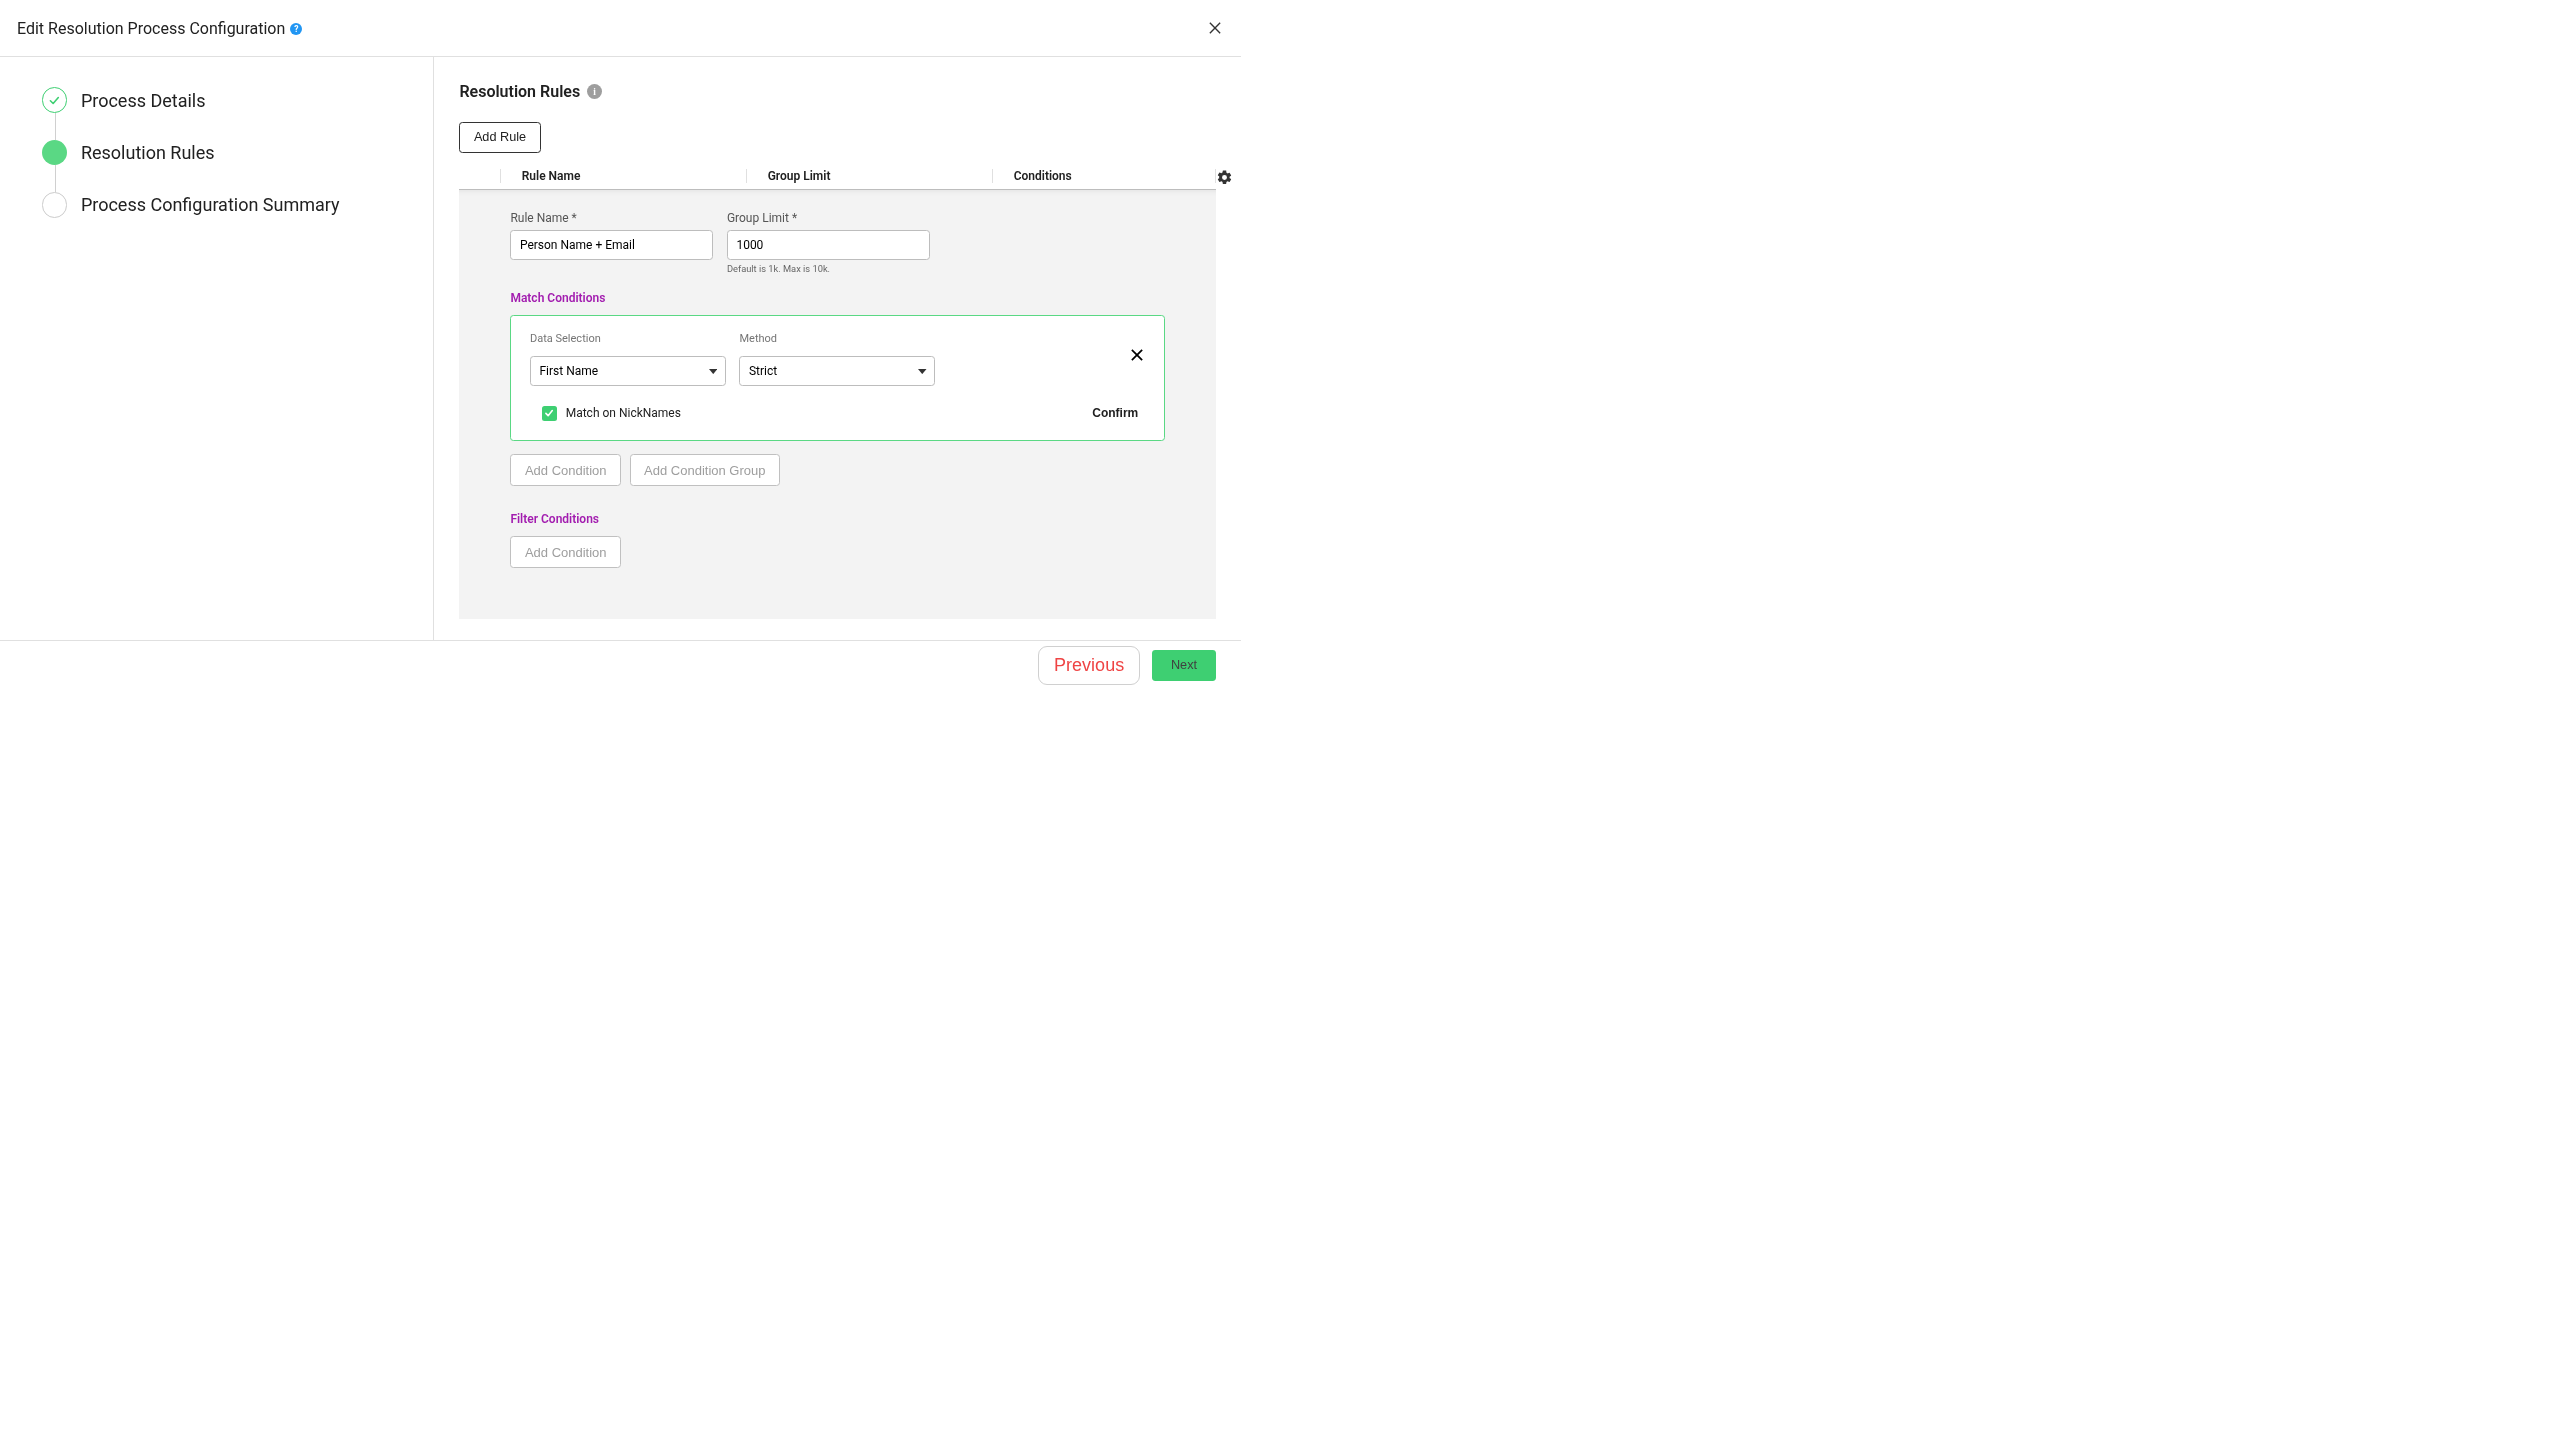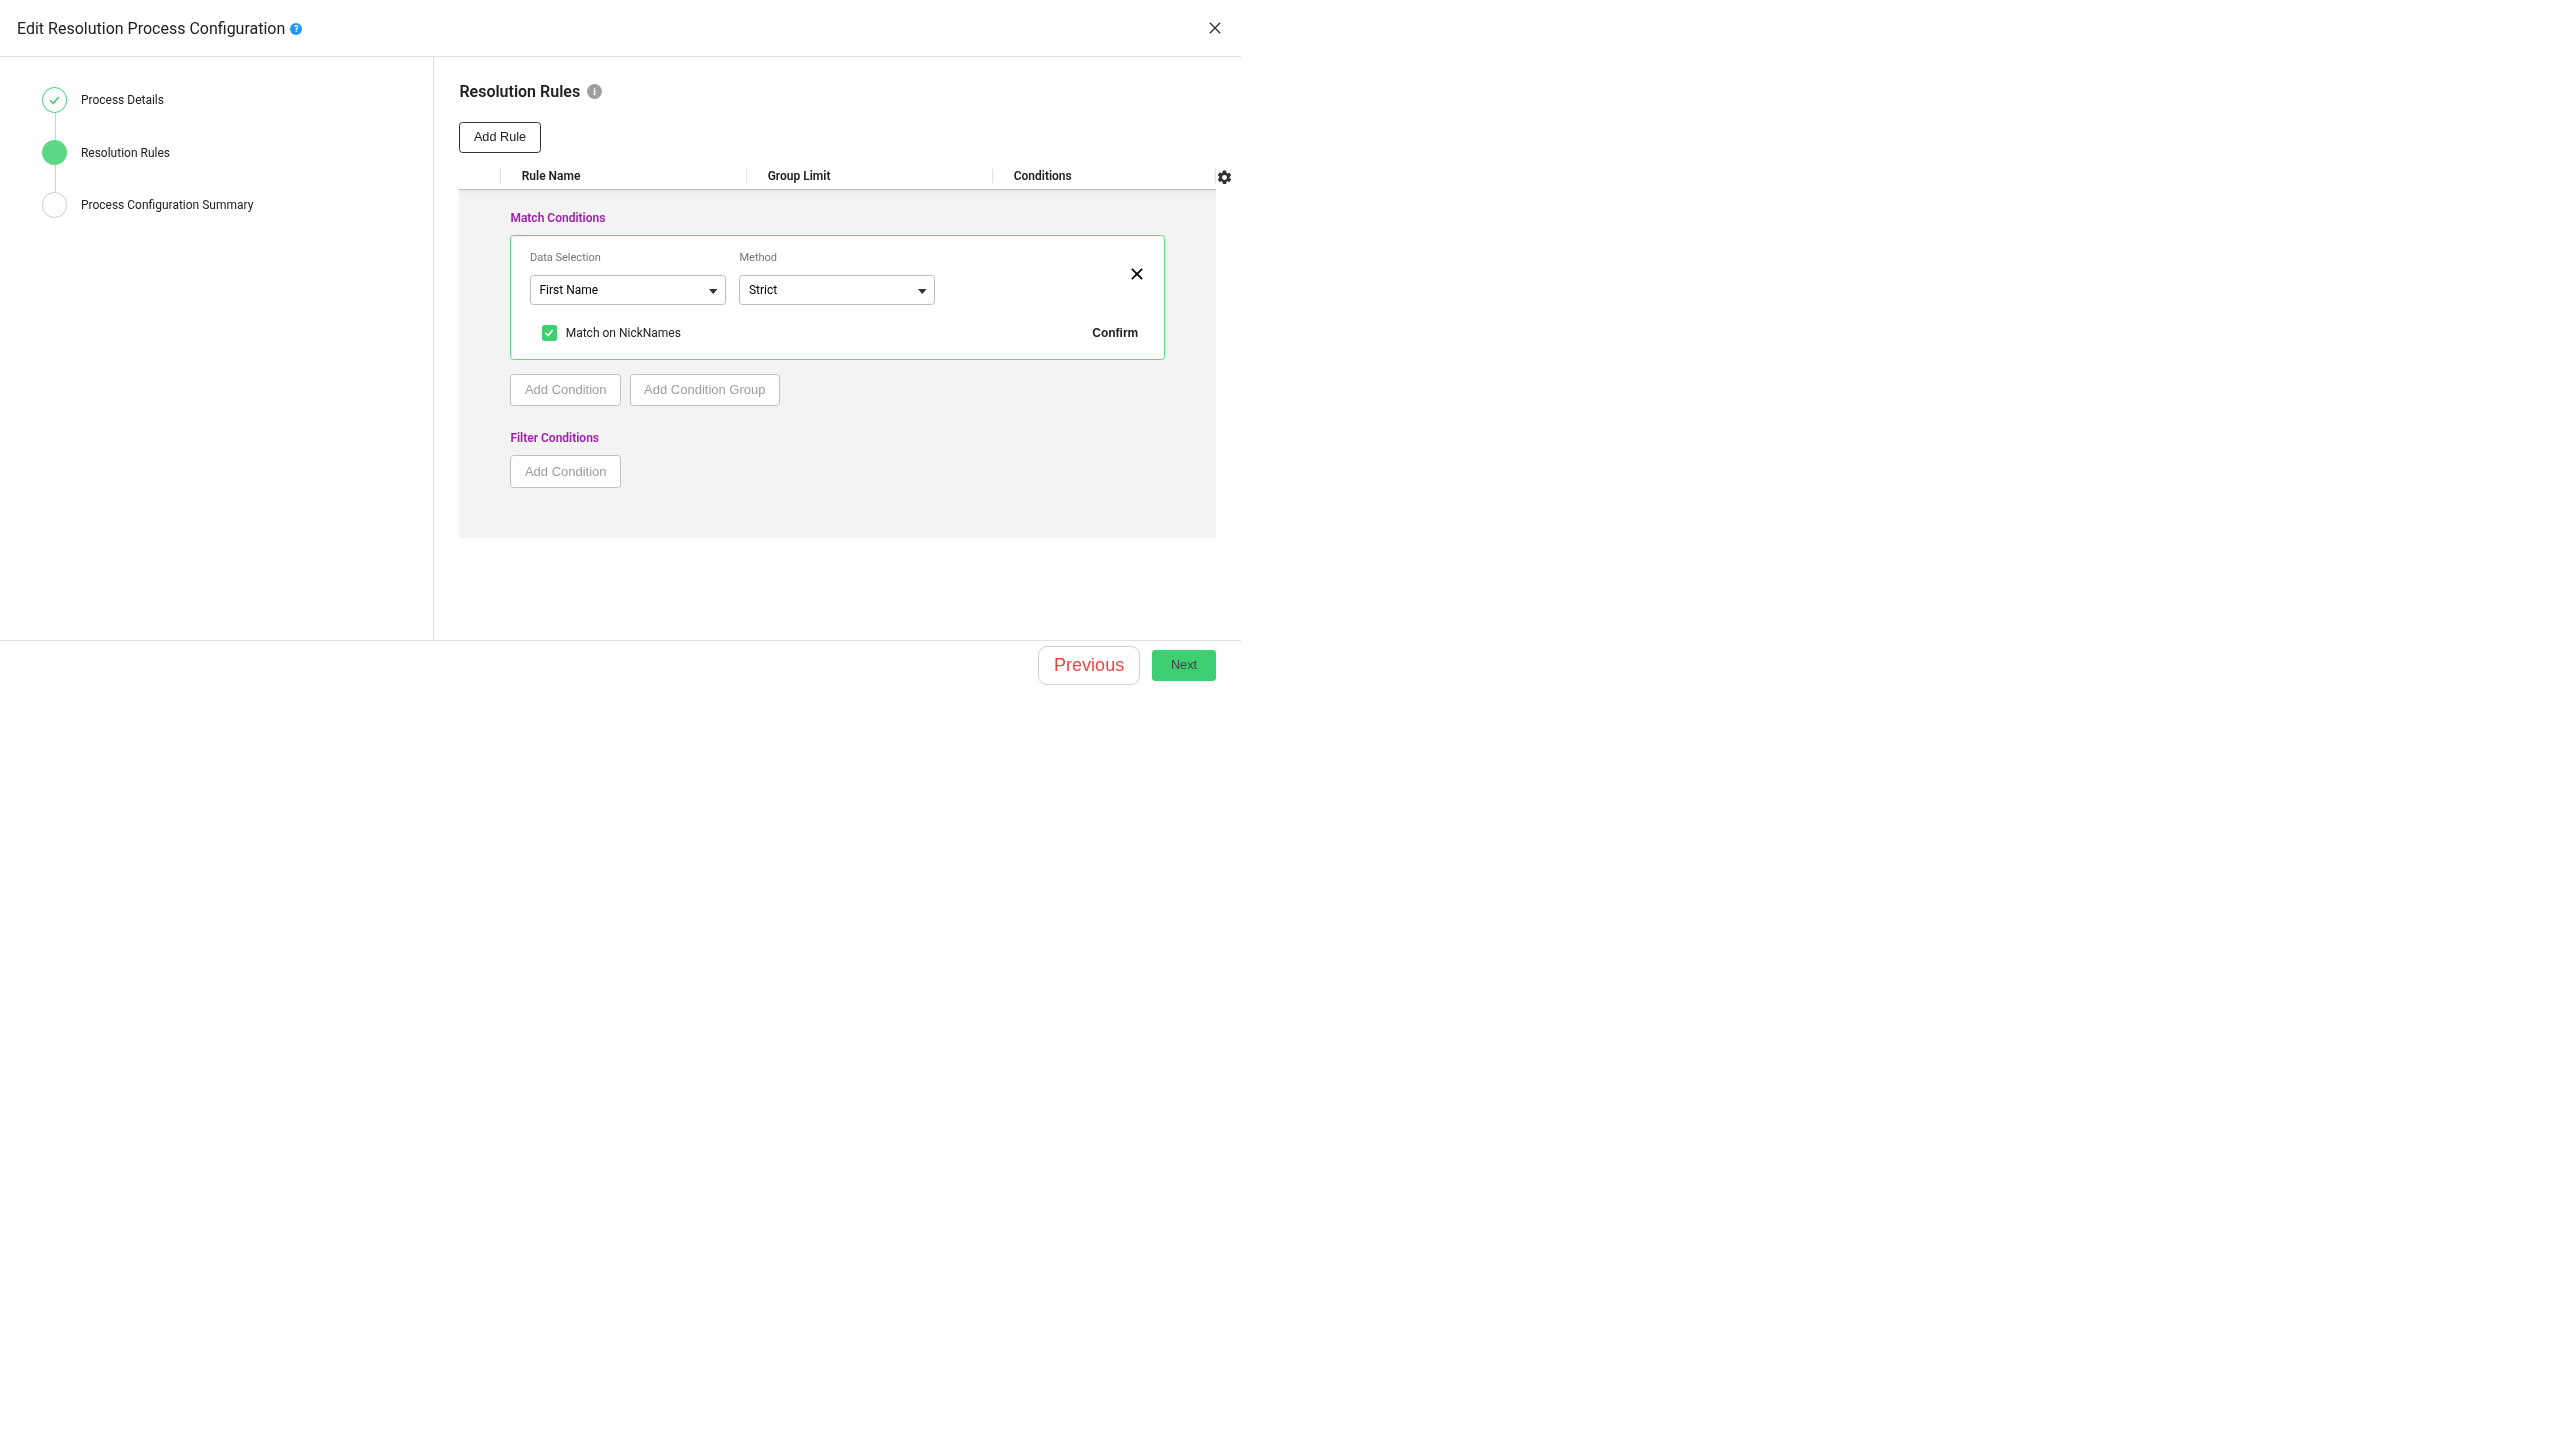--- a/index.html
+++ b/index.html
@@ -86,21 +86,21 @@
     stroke: #3ecf72;
   }
   .step-indicator.active {
     background: #5ad884;
   }
   .step-indicator.pending {
     border: 1.7px solid #ccc;
     background: #fff;
   }
   .step-label {
-    font-size: 12px;
+    font-size: 18px;
     color: #212121;
   }
   .step-connector {
     width: 1.7px;
     height: 27px;
     background: #d0d0d0;
     margin-left: 12.7px;
   }
   .main-content {
     flex: 1;
@@ -408,20 +408,31 @@
       <div class="th-conditions">Conditions</div>
       <button class="gear-btn">
         <svg width="17" height="17" viewBox="0 0 24 24" fill="#333">
             <path d="M19.14 12.94c.04-.31.06-.63.06-.94s-.02-.63-.06-.94l2.03-1.58a.5.5 0 0 0 .12-.64l-1.92-3.32a.5.5 0 0 0-.6-.22l-2.39.96a7.03 7.03 0 0 0-1.62-.94l-.36-2.54A.5.5 0 0 0 13.9 2h-3.84a.5.5 0 0 0-.49.42l-.36 2.54c-.58.24-1.12.55-1.62.94l-2.39-.96a.5.5 0 0 0-.6.22L2.68 8.48a.5.5 0 0 0 .12.64l2.03 1.58c-.4.31-.6.63-.6.94s.2.63.6.94L2.8 14.16a.5.5 0 0 0-.12.64l1.92 3.32c.13.22.39.31.6.22l2.39-.96c.5.39 1.04.7 1.62.94l.36 2.54c.4.24.25.42.49.42h3.84c.24 0 .45-.18.49-.42l.36-2.54c.58-.24 1.12-.55 1.62-.94l2.39.96c.22.09.48 0 .6-.22l1.92-3.32a.5.5 0 0 0-.12-.64l-2.03-1.58zM12 15.5A3.5 3.5 0 1 1 12 8.5a3.5 3.5 0 0 1 0 7z"></path>
           </svg>
       </button>
     </div>
 
     <div class="rule-editor">
 
+      <div class="field-row">
+        <div class="field-group">
+          <label class="field-label">Rule Name *</label>
+          <input class="text-input" style="width: 203px;" type="text" value="Person Name + Email">
+        </div>
+        <div class="field-group">
+          <label class="field-label">Group Limit *</label>
+          <input class="text-input" style="width: 203px;" type="text" value="1000">
+          <span class="helper-text">Default is 1k. Max is 10k.</span>
+        </div>
+      </div>
 
       <div class="sub-section-label">Match Conditions</div>
 
       <div class="condition-card">
         <div class="condition-row">
           <div class="select-wrap">
             <label class="select-label">Data Selection</label>
             <select class="select-input" style="width:196px">
               <option>First Name</option>
             </select>

